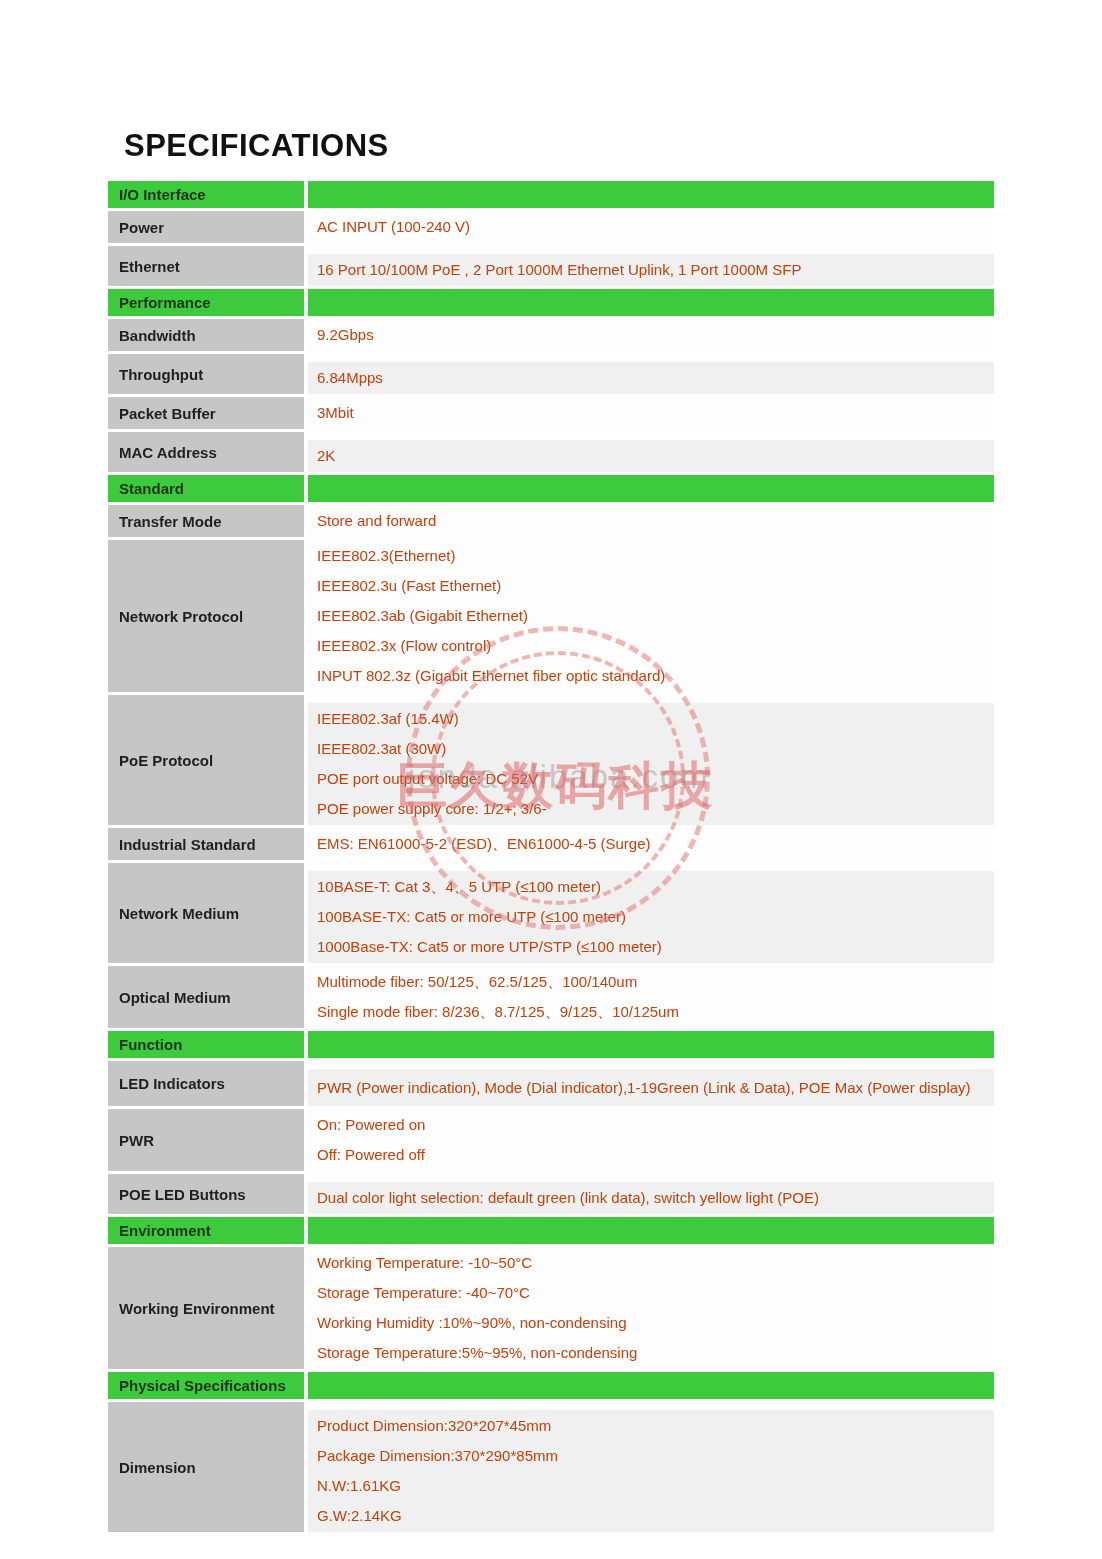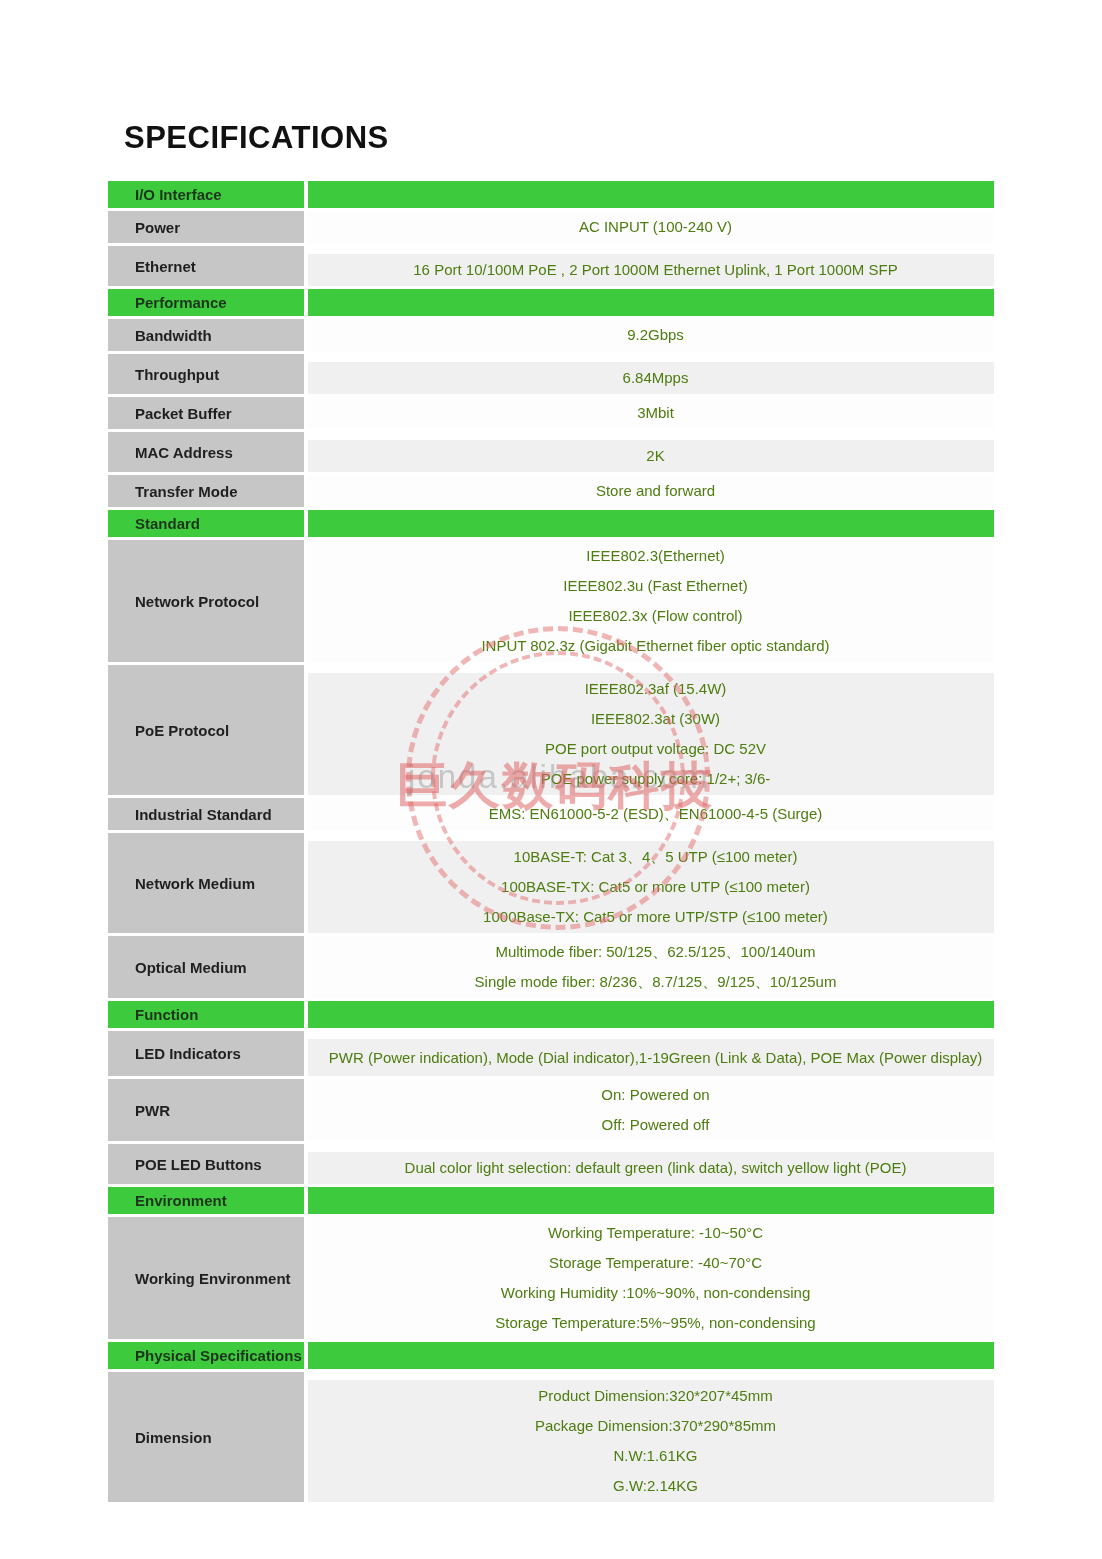--- a/index.html
+++ b/index.html
@@ -9,38 +9,38 @@
     --row-plain:#fdfdfd;
   }
   *{box-sizing:border-box;margin:0;padding:0;}
   html,body{background:#ffffff;}
   body{
     font-family:"Liberation Sans","DejaVu Sans",sans-serif;
     width:1102px;height:1559px;position:relative;overflow:hidden;
   }
   .page{position:absolute;inset:0;background:#fff;}
   .title{
-    position:absolute;left:124px;top:120px;
+    position:absolute;left:124px;top:128px;
     font-size:31px;font-weight:700;color:#111;letter-spacing:0.5px;
   }
   .spec-table{
     position:absolute;left:108px;top:181px;width:886px;
   }
   .t-row{display:flex;margin-bottom:3px;}
   .t-row:not(.sec){min-height:29px;}
   .t-row.tall{min-height:45px;}
   .sec{height:27px;}
   .lab{
     width:196px;margin-right:4px;background:var(--label-gray);
     font-weight:700;font-size:15px;color:#1f1f1f;
-    display:flex;align-items:center;padding-left:27px;flex-shrink:0;
+    display:flex;align-items:center;padding-left:11px;flex-shrink:0;
   }
   .val{
     flex:1;display:flex;flex-direction:column;justify-content:center;
-    font-size:15px;color:#4d7c0f;padding-left:9px;padding-top:1px;padding-bottom:1px;text-align:center;
+    font-size:15px;color:#c2410c;padding-left:9px;padding-top:1px;padding-bottom:1px;
   }
   .ln{line-height:30px;white-space:nowrap;}
   .sec .lab,.sec .val{background:var(--green);}
   .sec .lab{color:#1d351d;}
   .plain .val{background:var(--row-plain);}
   .alt .val{background:var(--row-alt);margin-top:8px;}
   
   .wm{position:absolute;inset:0;pointer-events:none;}
   .wm-circle{position:absolute;border-radius:50%;border:5px dashed rgba(228,110,110,0.5);}
   .wm-circle.outer{left:406px;top:626px;width:304px;height:304px;}
@@ -100,35 +100,36 @@
         <div class="val">
           <div class="ln">3Mbit</div>
         </div>
       </div>
       <div class="t-row alt">
         <div class="lab">MAC Address</div>
         <div class="val">
           <div class="ln">2K</div>
         </div>
       </div>
+      <div class="t-row sec">
+        <div class="lab">Standard</div>
+        <div class="val"></div>
+      </div>
       <div class="t-row plain">
         <div class="lab">Transfer Mode</div>
         <div class="val">
           <div class="ln">Store and forward</div>
         </div>
-      </div>
-      <div class="t-row sec">
-        <div class="lab">Standard</div>
-        <div class="val"></div>
       </div>
       <div class="t-row plain">
         <div class="lab">Network Protocol</div>
         <div class="val">
           <div class="ln">IEEE802.3(Ethernet)</div>
           <div class="ln">IEEE802.3u (Fast Ethernet)</div>
+          <div class="ln">IEEE802.3ab (Gigabit Ethernet)</div>
           <div class="ln">IEEE802.3x (Flow control)</div>
           <div class="ln">INPUT 802.3z (Gigabit Ethernet fiber optic standard)</div>
         </div>
       </div>
       <div class="t-row alt">
         <div class="lab">PoE Protocol</div>
         <div class="val">
           <div class="ln">IEEE802.3af (15.4W)</div>
           <div class="ln">IEEE802.3at (30W)</div>
           <div class="ln">POE port output voltage: DC 52V</div>

